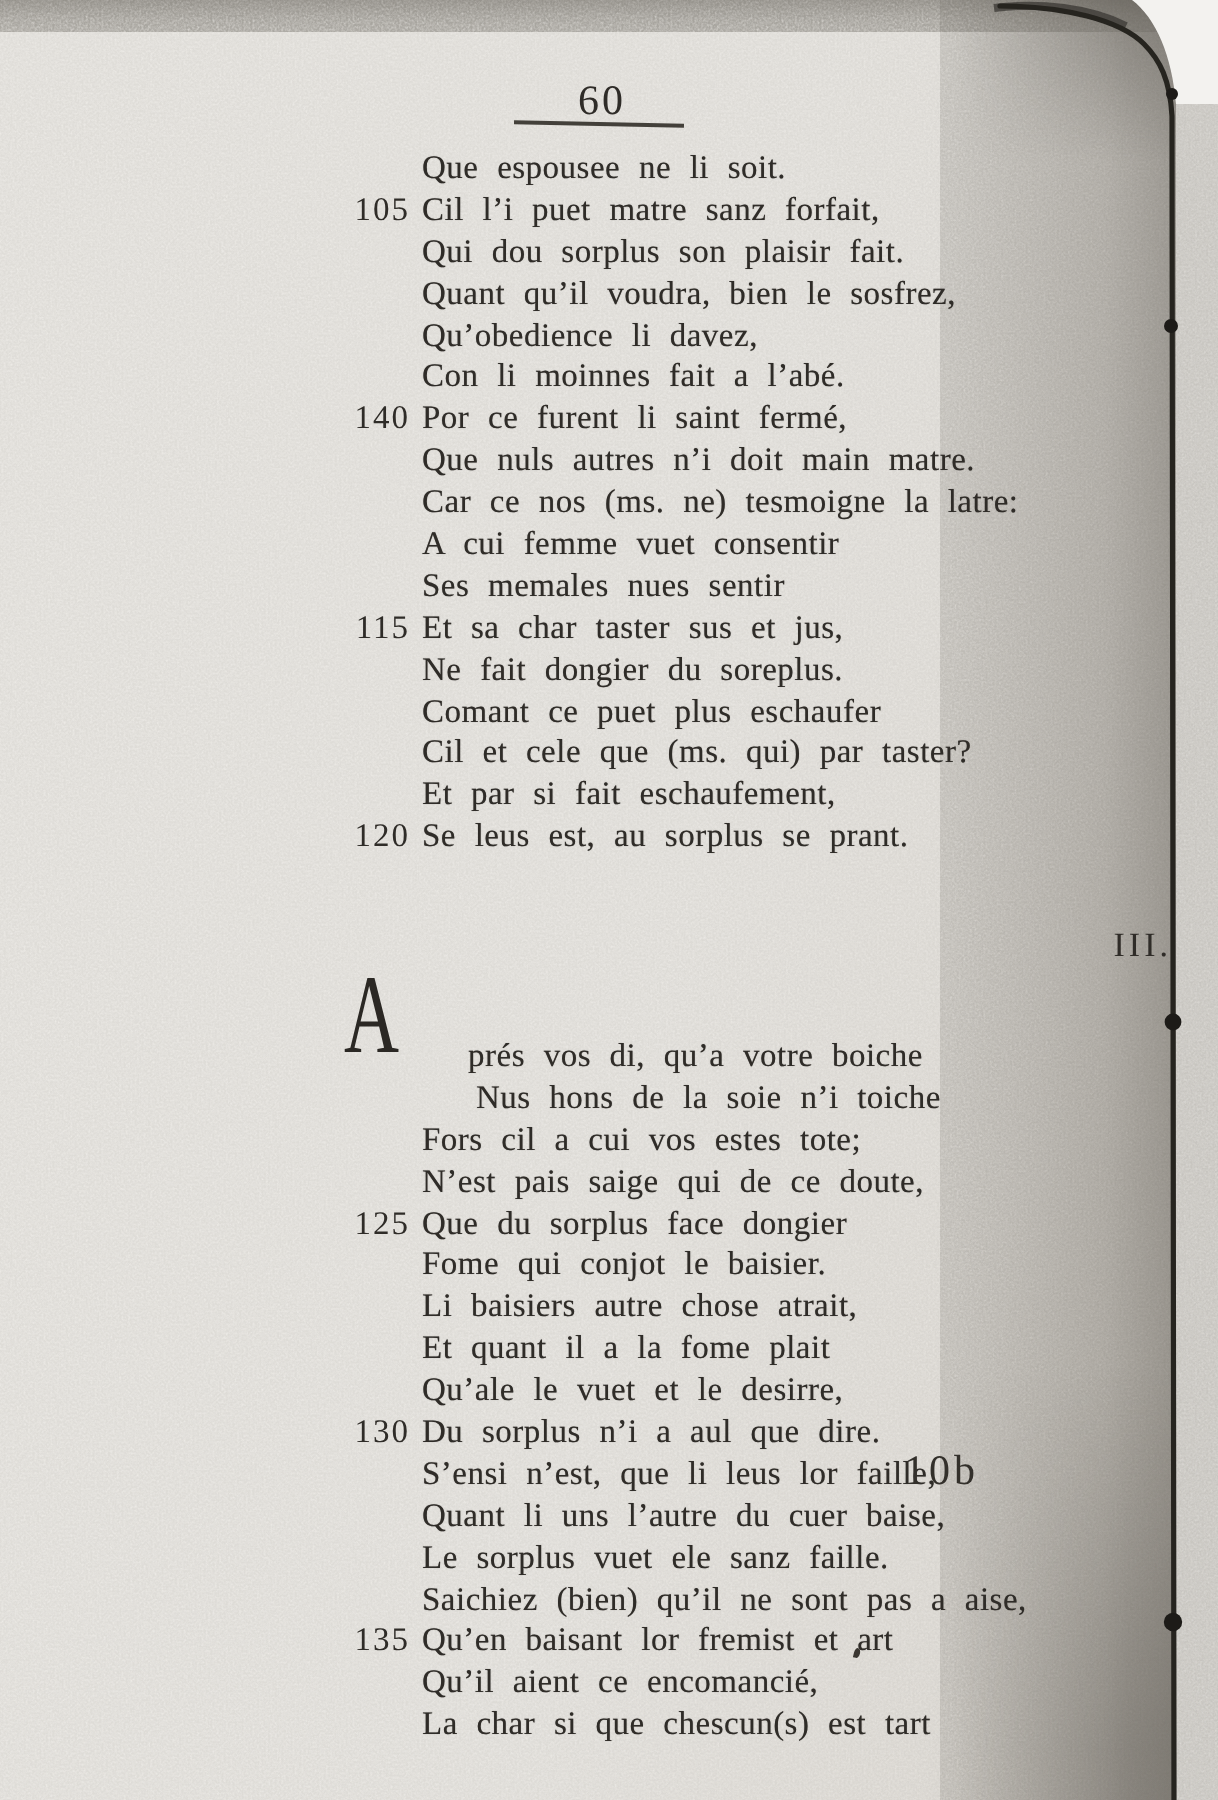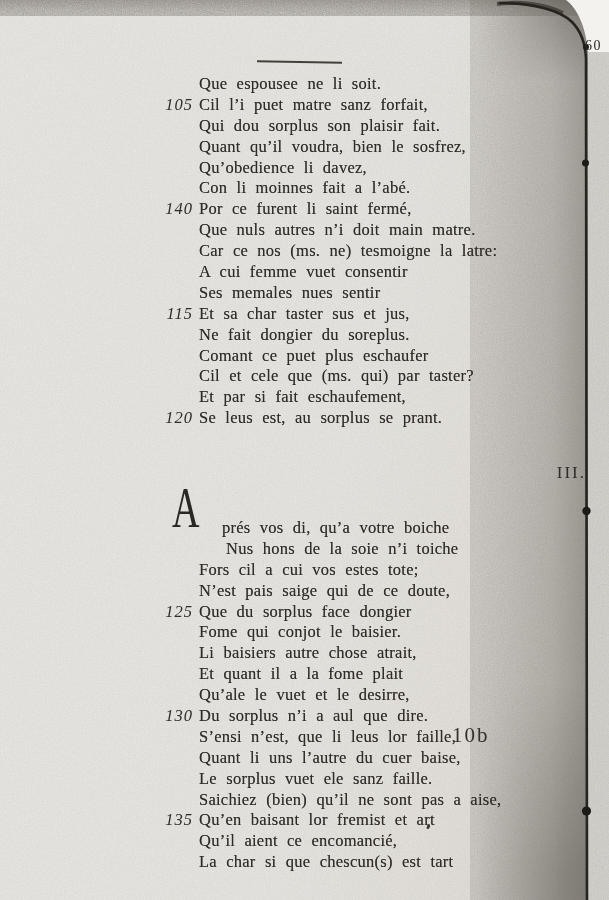--- a/index.html
+++ b/index.html
@@ -17,30 +17,30 @@
   .gutter-shadow-vert{position:absolute;top:0;right:21px;width:112px;height:900px;
     background:linear-gradient(to bottom,rgba(58,54,48,.38),rgba(58,54,48,0) 9%,rgba(58,54,48,0) 76%,rgba(58,54,48,.30) 97%);
     -webkit-mask-image:linear-gradient(to right,transparent,#000 78%);
     mask-image:linear-gradient(to right,transparent,#000 78%);}
   .right-strip{position:absolute;top:0;right:0;width:21px;height:900px;background:#edebe7;}
   .grain-svg{position:absolute;top:0;left:0;z-index:4;pointer-events:none;}
   .ink-speck{position:absolute;width:3px;height:5px;border-radius:50% 50% 50% 0;
     background:#3a3631;transform:rotate(14deg);z-index:6;}
   
   .text-layer{position:absolute;top:0;left:0;width:609px;height:900px;z-index:5;}
-  .pagenum{position:absolute;top:38px;left:0;width:602px;text-align:right;
-    font-size:14px;letter-spacing:1.5px;}
+  .pagenum{position:absolute;top:38px;left:0;width:602px;text-align:center;
+    font-size:21px;letter-spacing:1.5px;}
   .pagenum-rule{position:absolute;left:257px;top:61px;width:85px;height:2.2px;
     background:#43403a;transform:rotate(1.1deg);}
-  .stanza{position:absolute;left:0;padding-left:21px;}
+  .stanza{position:absolute;left:12px;padding-left:21px;}
   #stanza1{top:74px;}
   #stanza2{top:490px;margin-top:28px;}
   .verse-row{display:flex;align-items:baseline;height:20.9px;line-height:20.9px;
     font-size:16.5px;white-space:nowrap;}
-  .verse-num{width:172px;text-align:right;letter-spacing:1px;flex:none;font-style:italic;}
+  .verse-num{width:172px;text-align:right;letter-spacing:1px;flex:none;}
   .verse-text{margin-left:6px;word-spacing:.30em;letter-spacing:.25px;
     text-shadow:0 0 .4px rgba(47,44,40,.55);}
   .indent .verse-text{margin-left:33px;text-align:center;}
   .dropcap-first .verse-text{margin-left:29px;}
   .heading{position:absolute;top:463px;left:0;width:586px;text-align:right;
     font-size:17px;letter-spacing:2px;}
   .dropcap{position:absolute;left:172px;top:480px;font-size:56px;line-height:1;
     transform:scaleX(.68);transform-origin:left top;color:#2b2824;}
   .folio-note{position:absolute;left:452px;top:723px;font-size:21px;
     letter-spacing:2px;color:#33302b;}

